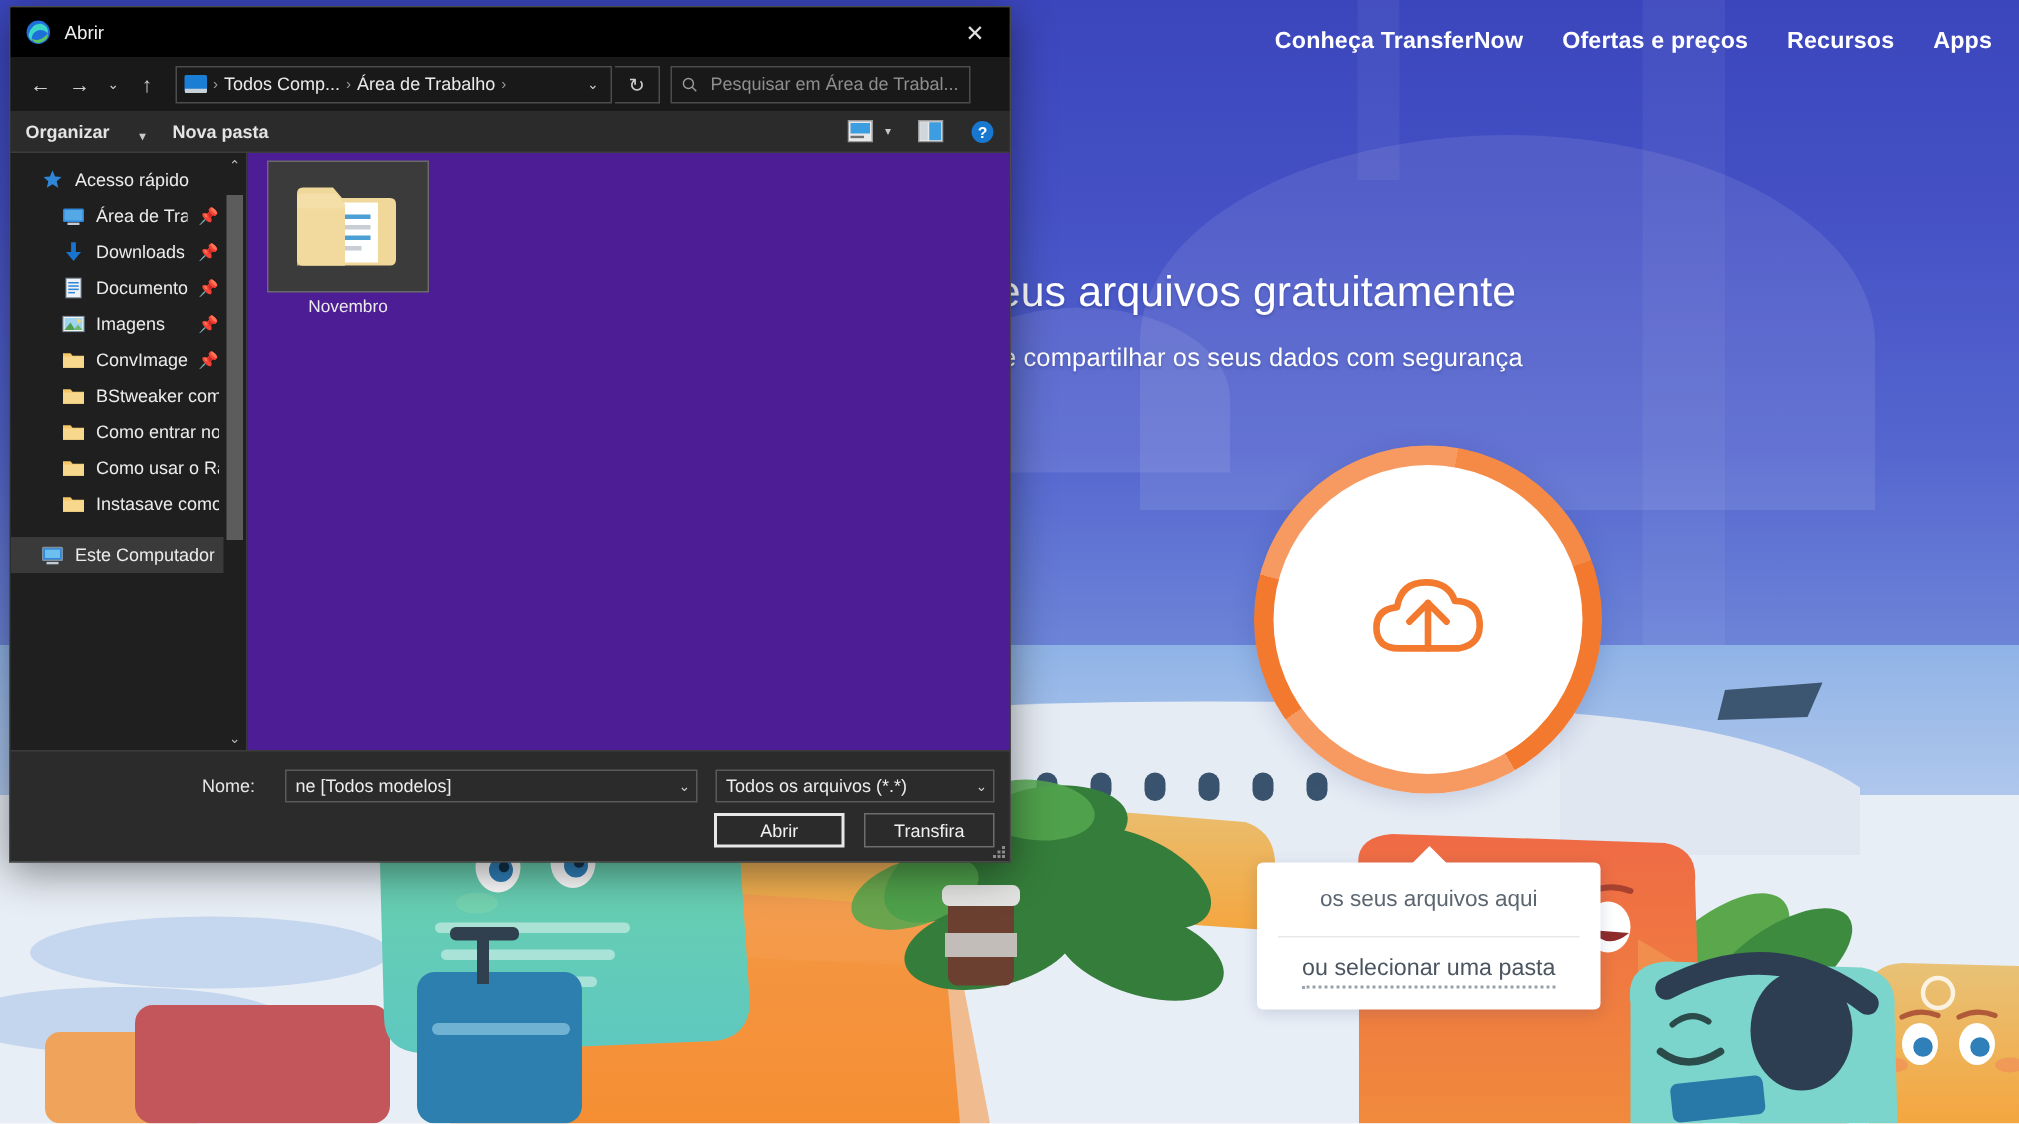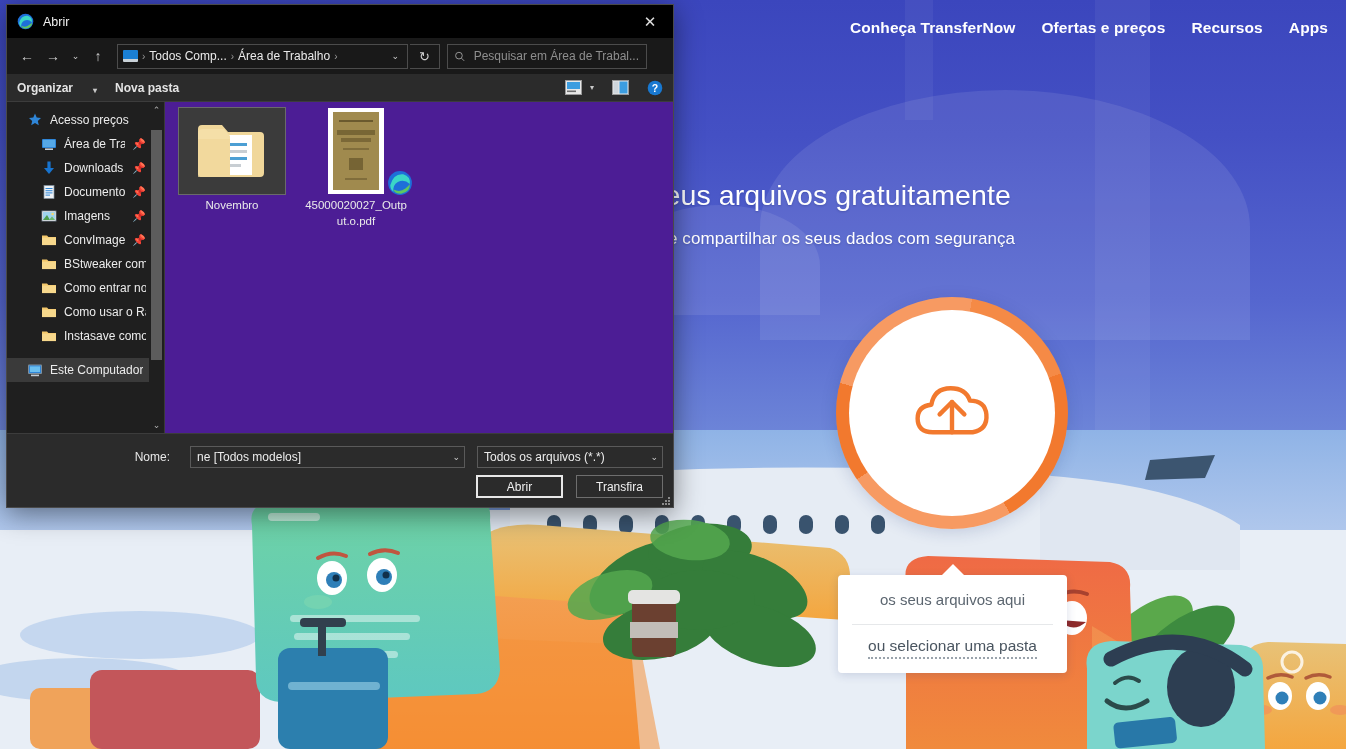--- a/index.html
+++ b/index.html
@@ -99,21 +99,21 @@
     border-bottom: 2px dotted #9aa3ac; display: inline-block;
     padding-bottom: 2px; cursor: pointer;
   }
 
   
   #illus { position: absolute; left: 0; top: 430px; width: 1346px; height: 319px; z-index: 3; }
 
   
   #dialog {
     position: absolute; left: 6px; top: 4px;
-    width: 668px; height: 504px;
+    width: 668px; height: 571px;
     background: #2b2b2b;
     border: 1px solid #4a4a4a;
     z-index: 20;
     color: #e8e8e8;
     font-size: 12px;
     box-shadow: 0 6px 26px rgba(0,0,0,.45);
     display: flex; flex-direction: column;
   }
   #titlebar {
     height: 33px; background: #000; display: flex; align-items: center;
@@ -505,21 +505,21 @@
 
   <div id="body">
 
     <div id="sidebar">
       <div class="sb-list">
 
         <div class="sb-row">
           <svg class="ic" viewBox="0 0 16 16">
             <path d="M8 1.5 L9.7 5.6 L14 6 L10.8 8.9 L11.8 13.2 L8 10.9 L4.2 13.2 L5.2 8.9 L2 6 L6.3 5.6 Z" fill="#2f86d8"></path>
           </svg>
-          <span class="sb-label">Acesso preços</span>
+          <span class="sb-label">Acesso rápido</span>
         </div>
 
         <div class="sb-row indent">
           <svg class="ic" viewBox="0 0 16 16">
             <rect x="1" y="3" width="14" height="9" rx="1" fill="#2f86d8"></rect>
             <rect x="2" y="4" width="12" height="7" fill="#55a8e6"></rect>
             <rect x="4" y="12.4" width="8" height="1.6" fill="#c3ccd4"></rect>
           </svg>
           <span class="sb-label">Área de Traba</span>
           <span class="sb-pin">📌</span>
@@ -629,40 +629,20 @@
             <rect x="27" y="31" width="26" height="3" fill="#c8ced3"></rect>
             <rect x="27" y="38" width="26" height="3" fill="#4c9fd4"></rect>
             <rect x="27" y="45" width="20" height="3" fill="#c8ced3"></rect>
             <path d="M4 14 Q4 10 9 10 L30 10 L36 17 L36 58 L8 58 Q4 58 4 54 Z" fill="#f5dfa8"></path>
             <path d="M4 20 L36 20 L36 58 L4 58 Z" fill="#f0d79a" opacity=".75"></path>
           </svg>
         </div>
         <div class="tile-name">Novembro</div>
       </div>
 
-      <div class="tile" style="left:138px; top:6px;">
-        <div class="tile-icon-box" style="position:relative;">
-          <div style="width:56px;height:86px;background:#ffffff;display:flex;align-items:center;justify-content:center;">
-            <div style="width:46px;height:78px;background:#a08a4e;position:relative;">
-              <div style="position:absolute;left:6px;top:8px;right:6px;height:2px;background:#6b5a2e;"></div>
-              <div style="position:absolute;left:4px;top:18px;right:4px;height:5px;background:#6b5a2e;opacity:.75;"></div>
-              <div style="position:absolute;left:8px;top:26px;right:8px;height:4px;background:#6b5a2e;opacity:.7;"></div>
-              <div style="position:absolute;left:10px;top:36px;right:10px;height:2px;background:#6b5a2e;opacity:.6;"></div>
-              <div style="position:absolute;left:16px;top:46px;width:14px;height:12px;background:#6b5a2e;opacity:.8;"></div>
-              <div style="position:absolute;left:12px;top:66px;right:12px;height:2px;background:#6b5a2e;opacity:.6;"></div>
-            </div>
-          </div>
-          <svg style="position:absolute;right:-4px;bottom:-2px;width:26px;height:26px;" viewBox="0 0 24 24">
-            <circle cx="12" cy="12" r="11" fill="#1e6fd9"></circle>
-            <path d="M3 14 Q6 3 15 4 Q22 6 21 13 Q16 8 10 11 Q5 14 6 20 Q3 18 3 14Z" fill="#3bd6c6"></path>
-            <path d="M21 13 Q22 20 13 22 Q7 22 6 18 Q12 21 17 17 Q20 15 21 13Z" fill="#5fc75f"></path>
-          </svg>
-        </div>
-        <div class="tile-name">45000020027_Output.o.pdf</div>
-      </div>
 
     </div>
   </div>
 
   <div id="footer">
     <div id="fileRow">
       <span id="nameLabel">Nome:</span>
       <div class="combo" id="nameCombo">
         <span class="cv">ne [Todos modelos]</span>
         <span class="cc">⌄</span>

